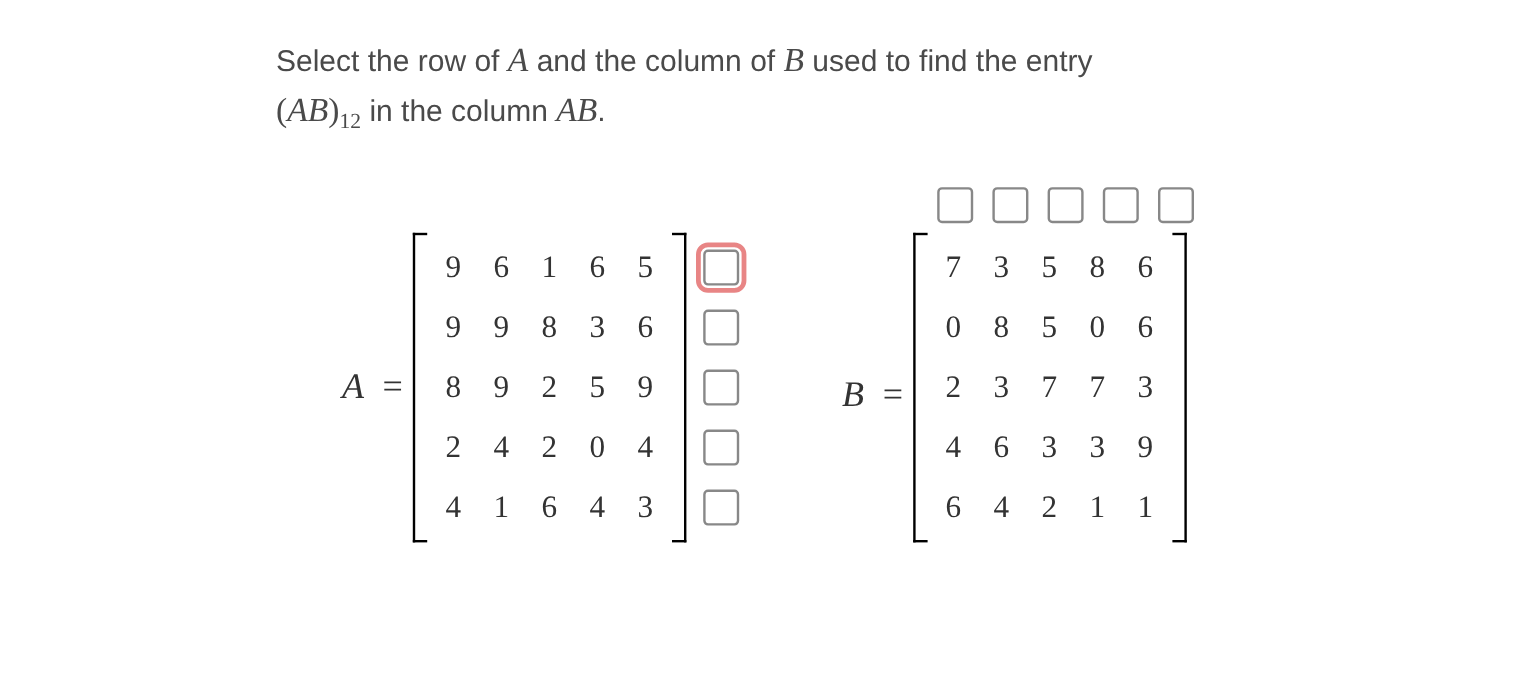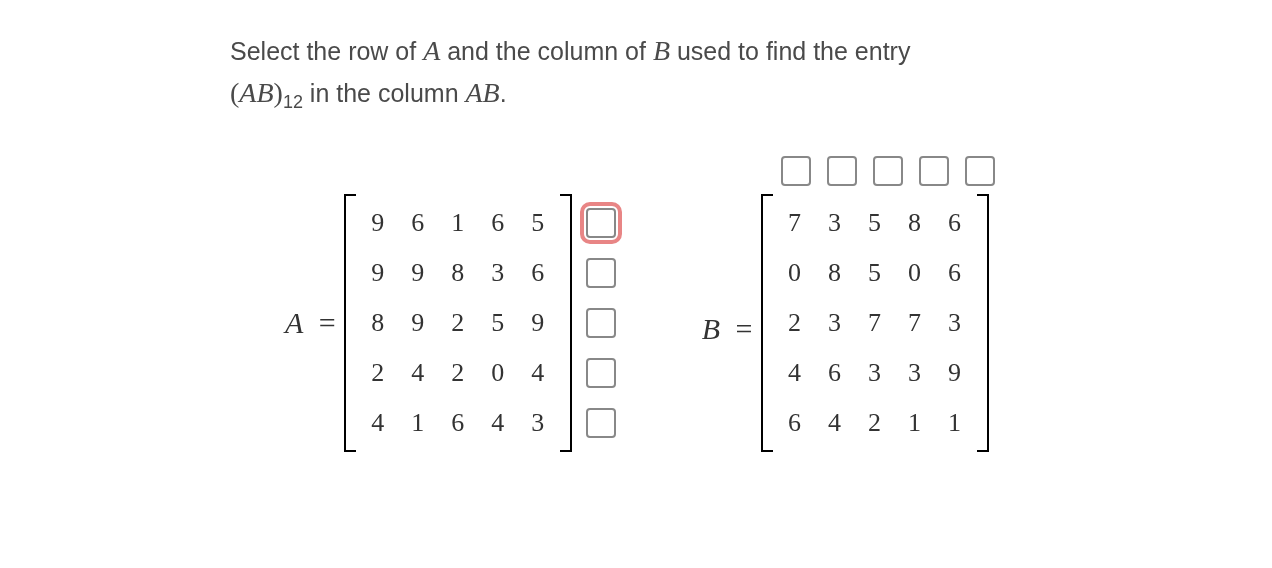--- a/index.html
+++ b/index.html
@@ -19,21 +19,21 @@
     line-height: 1.5;
     color: #4a4a4a;
     margin-bottom: 30px;
   }
   .mathit {
     font-family: "Times New Roman", Times, serif;
     font-style: italic;
     font-size: 28px;
   }
   .sub {
-    font-family: Liberation Sans, sans-serif;
+    font-family: Liberation Serif, serif;
     font-size: 18px;
     position: relative;
     top: 6px;
   }
   .equations {
     display: flex;
     align-items: flex-end;
     gap: 20px;
     padding-left: 55px;
   }

